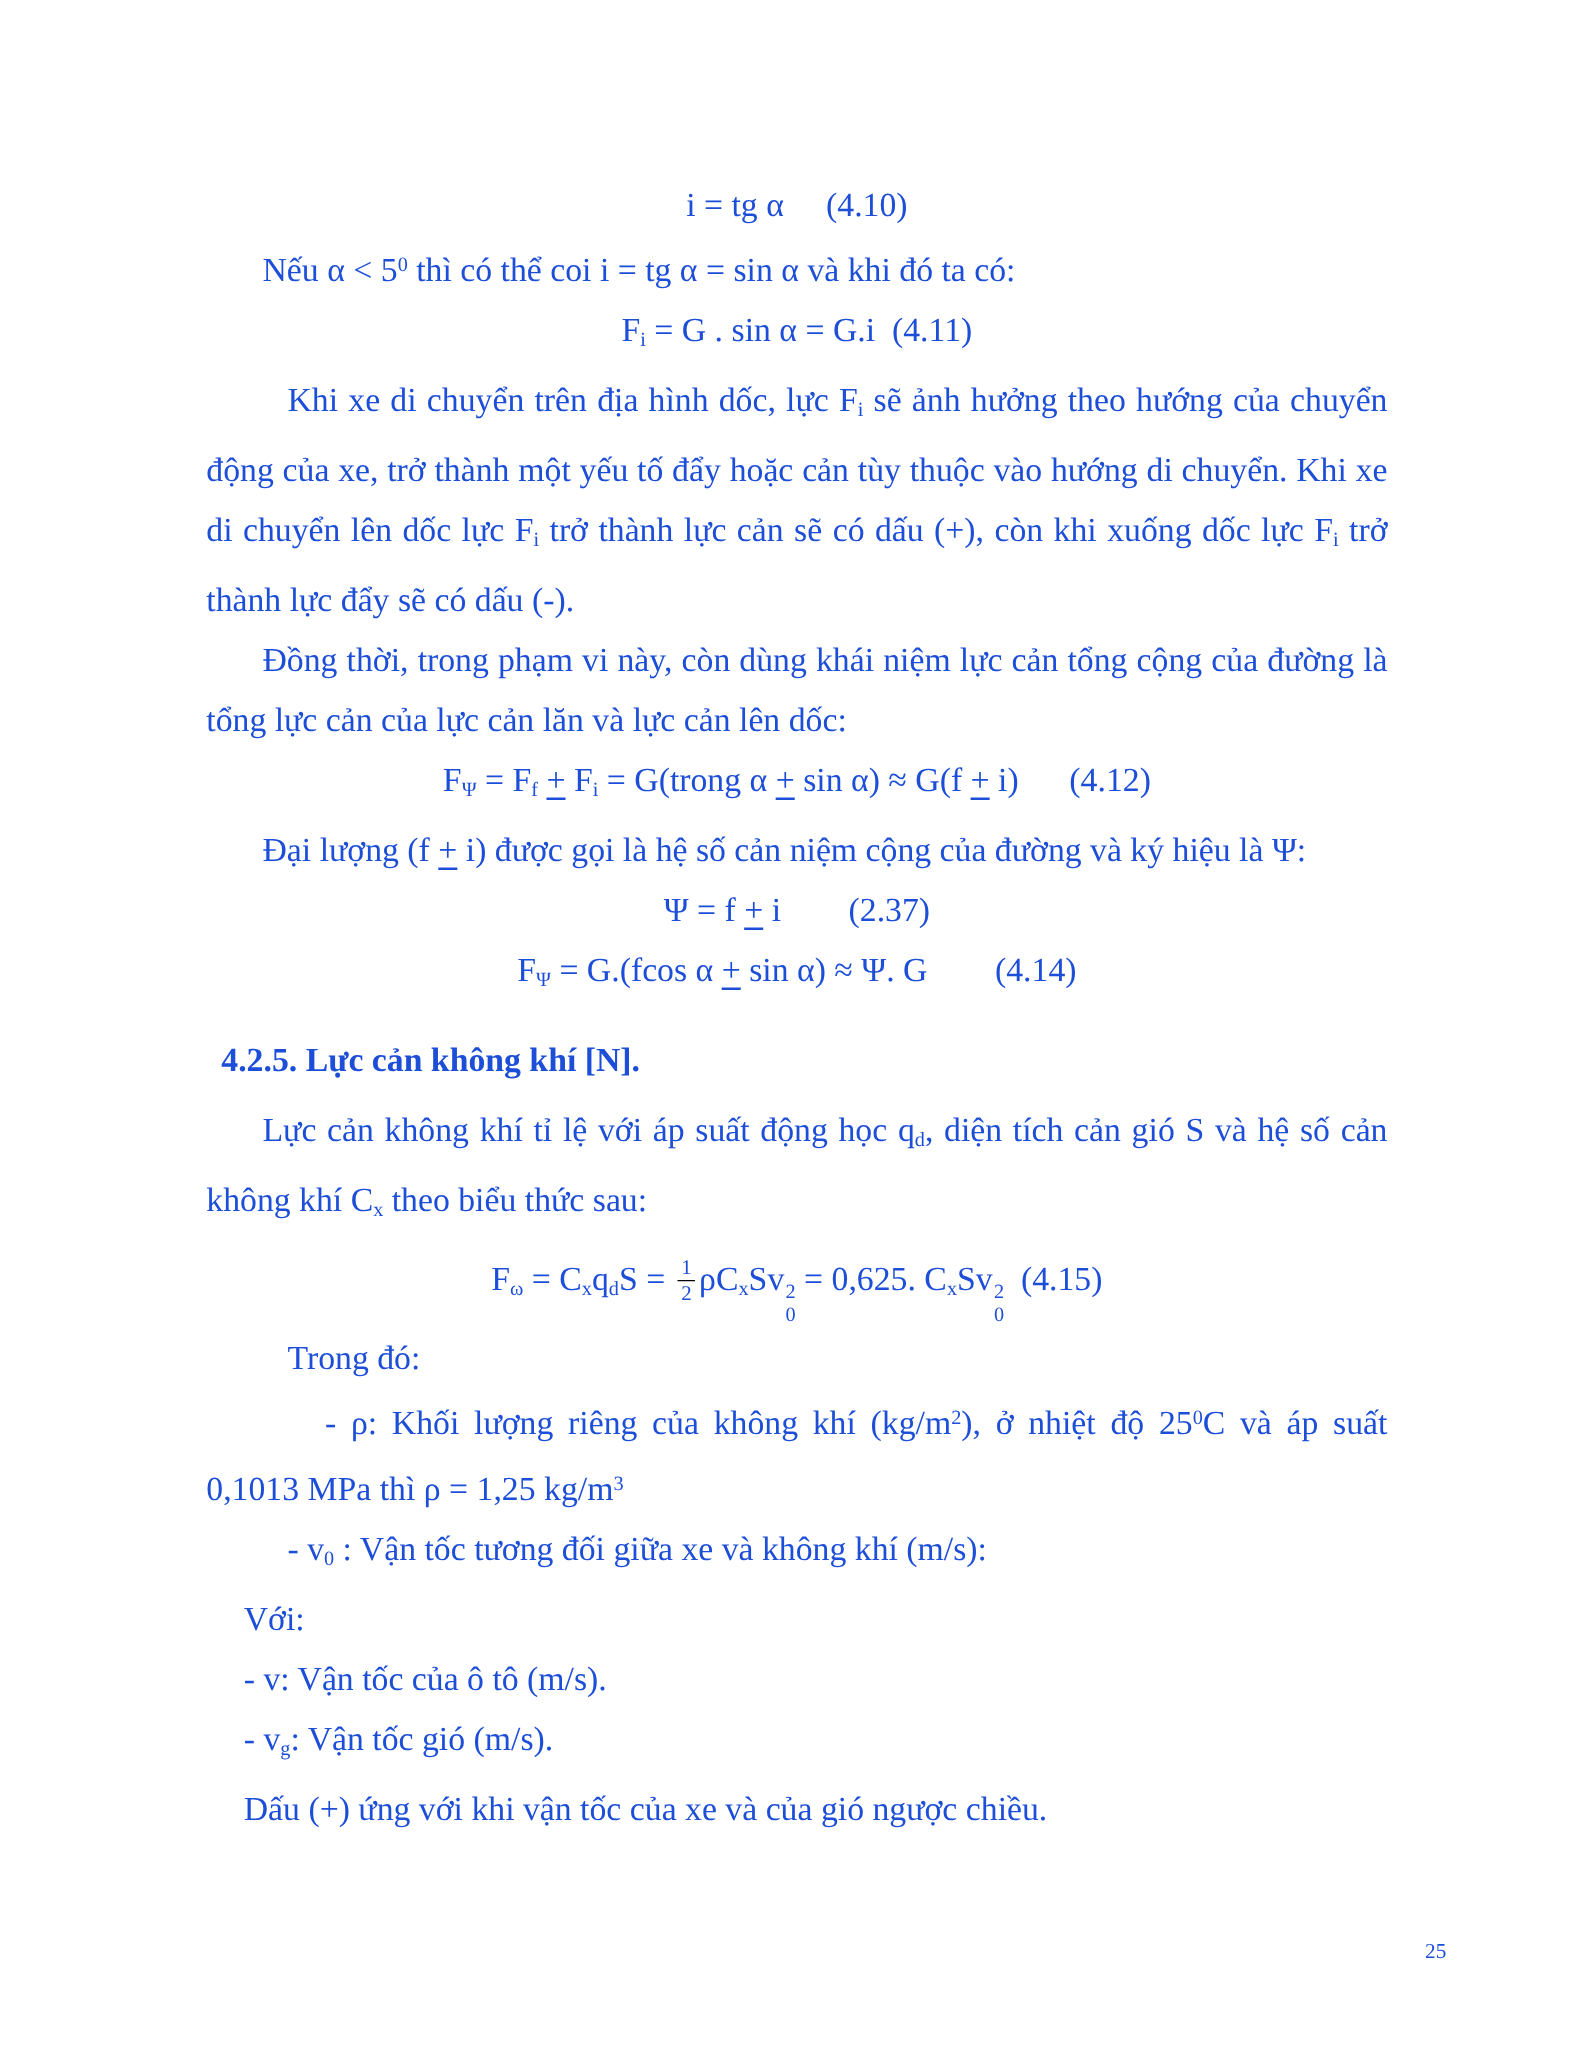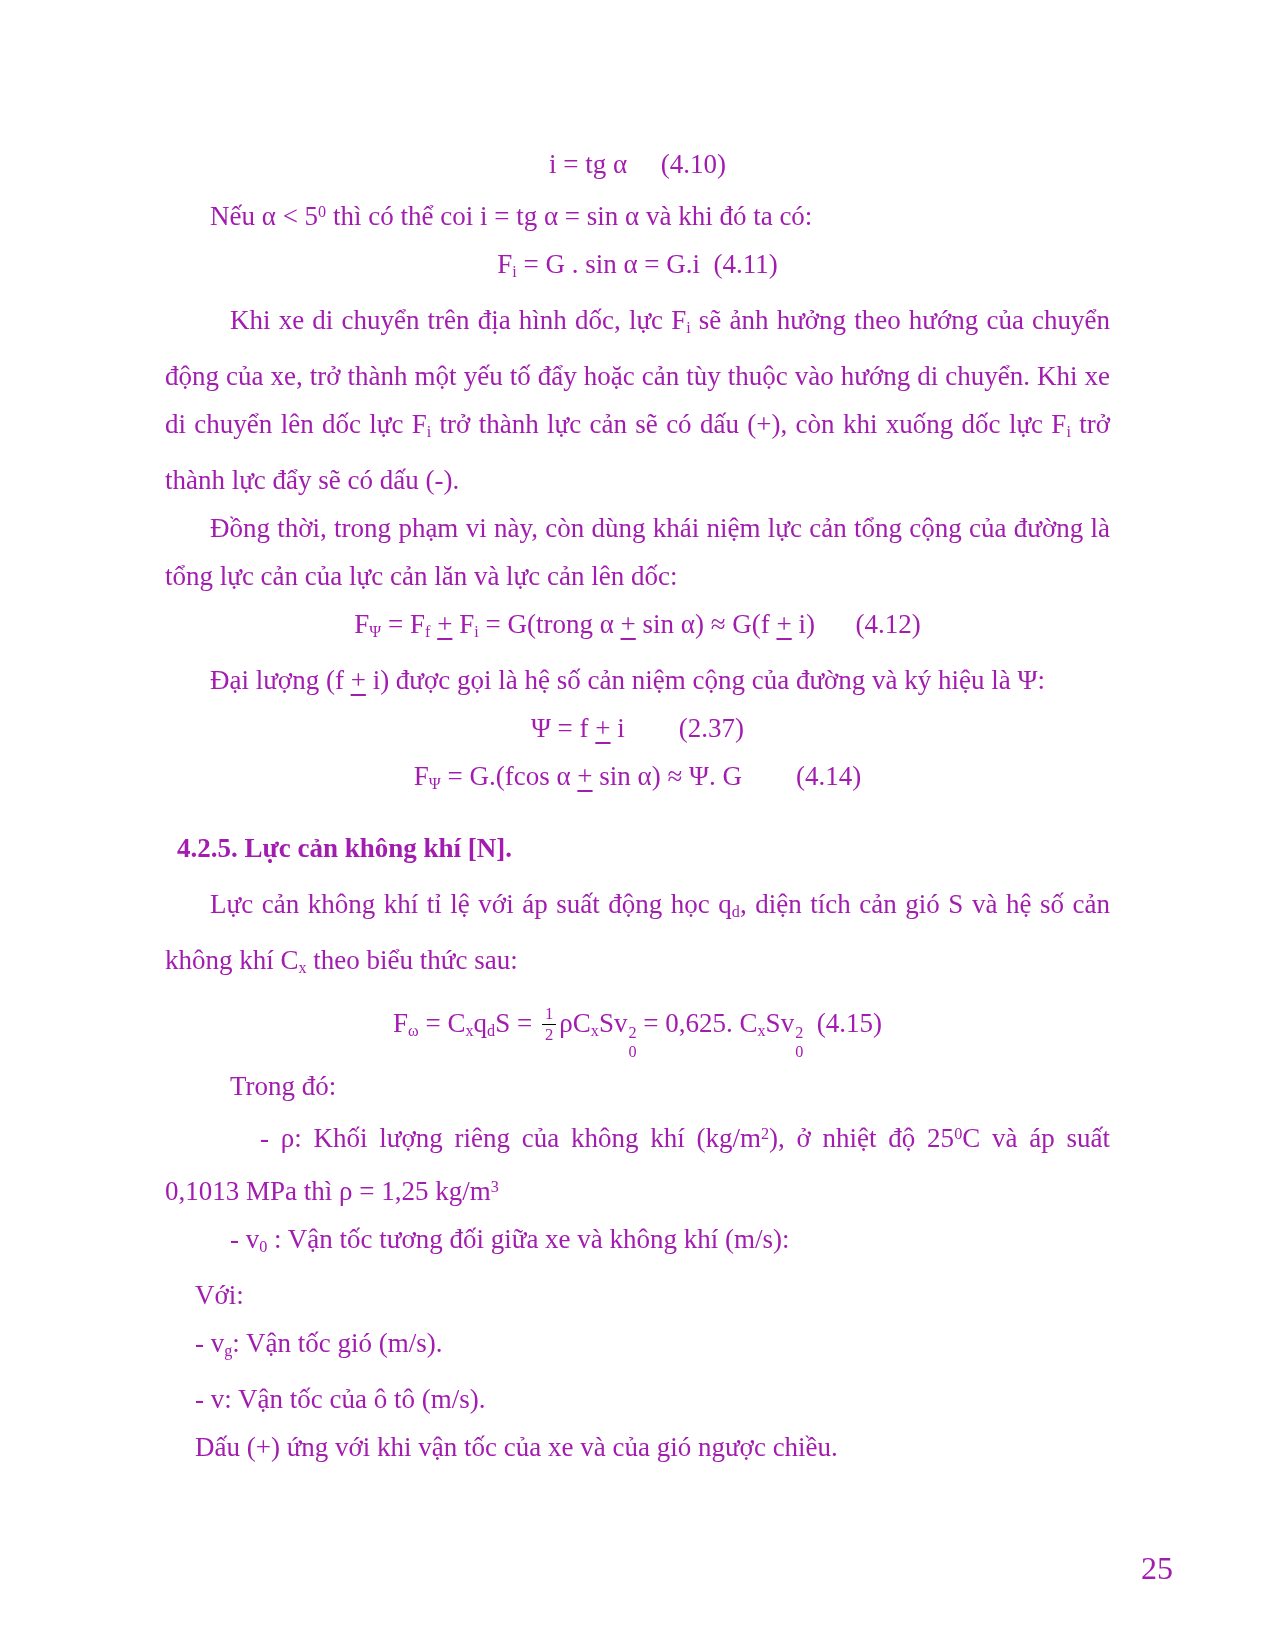--- a/index.html
+++ b/index.html
@@ -2,21 +2,21 @@
 <html><head>
 <meta charset="utf-8">
 <style>
   html, body { margin: 0; padding: 0; background: #ffffff; }
   .page {
     width: 1275px; height: 1650px;
     box-sizing: border-box;
     position: relative;
     overflow: hidden;
     background: #ffffff;
-    color: #a21caf;
+    color: #1d4ed8;
     padding: 140px 165px 0 165px;
     font-family: "Liberation Serif", "DejaVu Serif", serif;
     font-size: 27px;
     line-height: 48px;
   }
   .para { margin: 0; }
   .just { text-align: justify; }
   .in30 { text-indent: 30px; }
   .in45 { text-indent: 45px; }
   .in65 { text-indent: 65px; }
@@ -38,21 +38,21 @@
     vertical-align: middle; position: relative; top: -0.08em;
     font-size: 0.62em; line-height: 1.2; margin: 0 3px;
   }
   .frac .num { padding: 0 3px; border-bottom: 1.5px solid #000; }
   .frac .den { padding: 0 3px; }
   .stack {
     display: inline-flex; flex-direction: column; align-items: flex-start;
     font-size: 0.60em; line-height: 1; vertical-align: -0.35em; margin-left: 1px;
   }
   .stack .ss-sup { margin-bottom: 0.18em; }
-  .page-num { position: absolute; top: 1552px; right: 102px; font-size: 32px; line-height: 1; }
+  .page-num { position: absolute; top: 1552px; right: 118px; font-size: 17px; line-height: 1; }
 </style>
 </head>
 <body>
 
 <div class="page">
   <div class="formula"><span>i = tg α</span><span>&nbsp;&nbsp;&nbsp;&nbsp;&nbsp;</span><span>(4.10)</span></div>
   <div class="para in45"><span>Nếu α &lt; 5</span><span class="sup">0</span><span> thì có thể coi i = tg α = sin α và khi đó ta có:</span></div>
   <div class="formula"><span>F</span><span class="sub">i</span><span> = G . sin α = G.i</span><span>&nbsp;&nbsp;</span><span>(4.11)</span></div>
   <div class="para in65 just"><span>Khi xe di chuyển trên địa hình dốc, lực F</span><span class="sub">i</span><span> sẽ ảnh hưởng theo hướng của chuyển động của xe, trở thành một yếu tố đẩy hoặc cản tùy thuộc vào hướng di chuyển. Khi xe di chuyển lên dốc lực F</span><span class="sub">i</span><span> trở thành lực cản sẽ có dấu (+), còn khi xuống dốc lực F</span><span class="sub">i</span><span> trở thành lực đẩy sẽ có dấu (-).</span></div>
   <div class="para in45 just"><span>Đồng thời, trong phạm vi này, còn dùng khái niệm lực cản tổng cộng của đường là tổng lực cản của lực cản lăn và lực cản lên dốc:</span></div>
@@ -69,17 +69,17 @@
         <span class="ss-sup">2</span>
         <span class="ss-sub">0</span>
       </span><span> = 0,625. C</span><span class="sub">x</span><span>S</span><span>v</span><span class="stack">
         <span class="ss-sup">2</span>
         <span class="ss-sub">0</span>
       </span><span>&nbsp;&nbsp;</span><span>(4.15)</span></div>
   <div class="para in65"><span>Trong đó:</span></div>
   <div class="para in95 just"><span>- ρ: Khối lượng riêng của không khí (kg/m</span><span class="sup">2</span><span>), ở nhiệt độ 25</span><span class="sup">0</span><span>C và áp suất 0,1013 MPa thì ρ = 1,25 kg/m</span><span class="sup">3</span></div>
   <div class="para in65"><span>- v</span><span class="sub">0</span><span> : Vận tốc tương đối giữa xe và không khí (m/s):</span></div>
   <div class="para in30"><span>Với:</span></div>
+  <div class="para in30"><span>- v: Vận tốc của ô tô (m/s).</span></div>
   <div class="para in30"><span>- v</span><span class="sub">g</span><span>: Vận tốc gió (m/s).</span></div>
-  <div class="para in30"><span>- v: Vận tốc của ô tô (m/s).</span></div>
   <div class="para in30"><span>Dấu (+) ứng với khi vận tốc của xe và của gió ngược chiều.</span></div>
   <div class="page-num">25</div>
 </div>
 
 </body></html>

